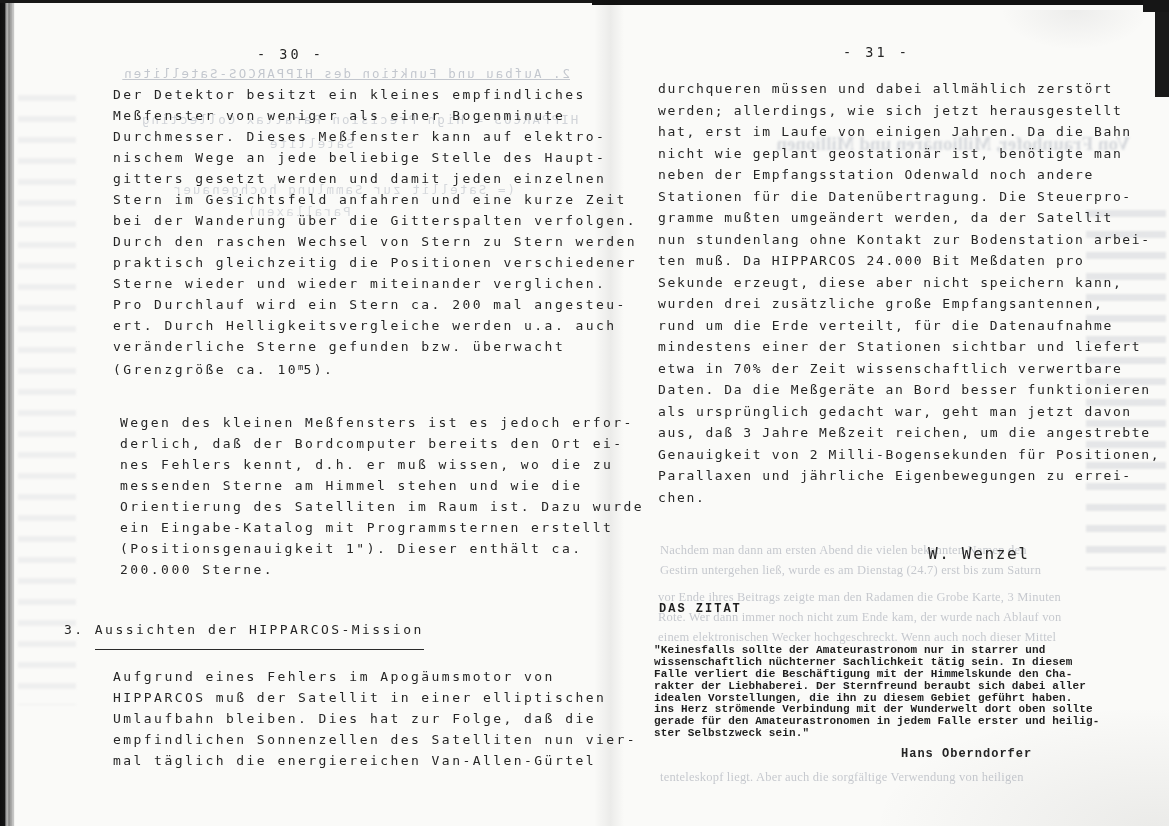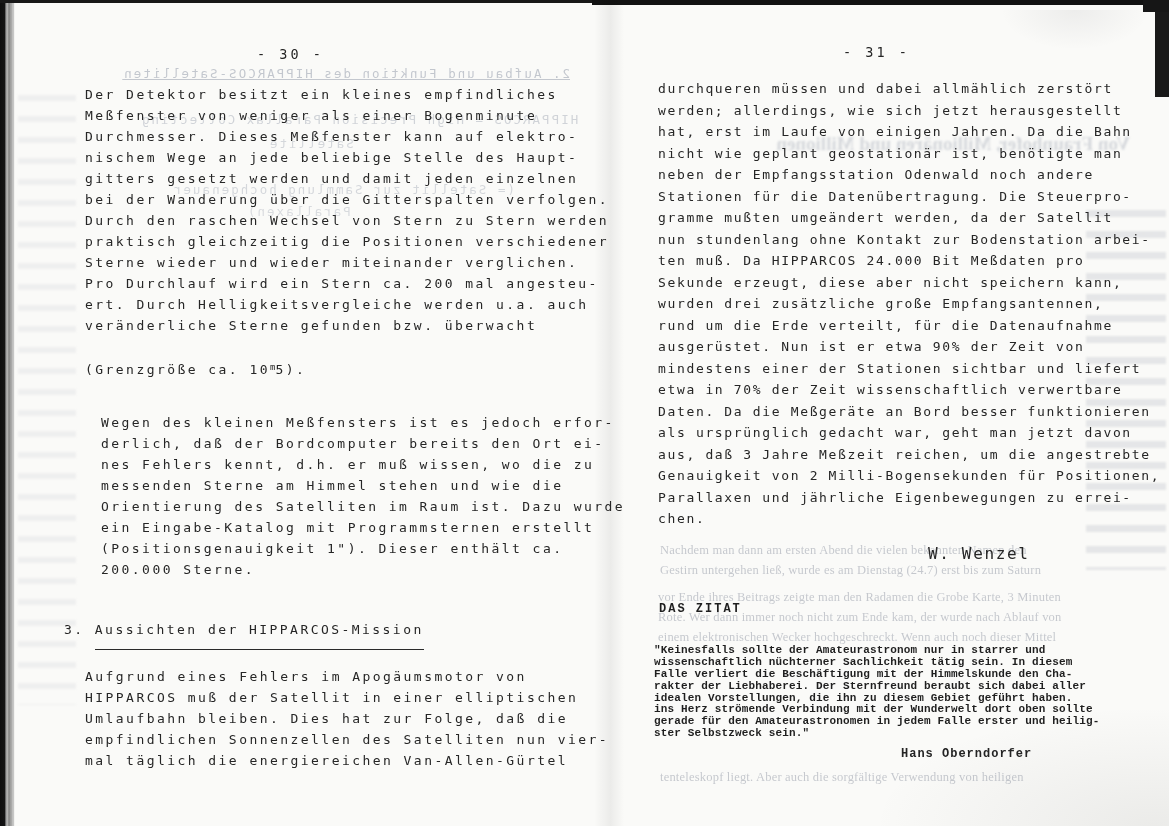--- a/index.html
+++ b/index.html
@@ -15,21 +15,21 @@
   .gutter-shadow{position:absolute;left:594px;top:0;width:30px;height:826px;
     background:linear-gradient(90deg,rgba(0,0,0,0) 0,rgba(0,0,0,.045) 40%,rgba(0,0,0,.06) 55%,rgba(0,0,0,0) 100%);}
   .smudge-br{position:absolute;right:0;bottom:0;width:320px;height:130px;
     background:radial-gradient(ellipse at 95% 100%,rgba(60,60,55,.08),rgba(0,0,0,0) 65%);}
   .smudge-tr{position:absolute;left:1000px;top:10px;width:150px;height:40px;
     background:radial-gradient(ellipse at 50% 0,rgba(60,60,70,.07),rgba(0,0,0,0) 70%);}
 
   
   .tw{white-space:pre;}
   .block{position:absolute;}
-  .lp .line{font-size:13px;letter-spacing:2.45px;line-height:21px;height:21px;}
+  .lp .line{font-size:13px;letter-spacing:2.45px;line-height:21px;height:21px;margin-left:28px;}
   .rp .line{font-size:13px;letter-spacing:1.65px;line-height:21.5px;height:21.5px;}
   .pagenum{position:absolute;font-size:13.5px;letter-spacing:3px;white-space:pre;}
   .pn-left{left:257px;top:46px;}
   .pn-right{left:843px;top:44px;}
   .heading3{position:absolute;left:64px;top:622px;font-size:13px;letter-spacing:2.45px;white-space:pre;}
   .heading3 .u{border-bottom:1.5px solid #2a2a2a;padding-bottom:12px;}
   sup.mag{font-size:9px;vertical-align:4px;letter-spacing:0;}
   .signature{position:absolute;left:928px;top:544px;font-size:16px;letter-spacing:1.65px;white-space:pre;}
 
   
@@ -86,32 +86,33 @@
     <div class="ghost mirror g-l1">Satellite</div>
     <div class="ghost mirror g-l2">(= Satellit zur Sammlung hochgenauer</div>
     <div class="ghost mirror g-l3">Parallaxen)</div>
 
     <div class="block" style="left:85px;top:84px;">
         <div class="tw line">Der Detektor besitzt ein kleines empfindliches</div>
         <div class="tw line">Meßfenster von weniger als einer Bogenminute</div>
         <div class="tw line">Durchmesser. Dieses Meßfenster kann auf elektro-</div>
         <div class="tw line">nischem Wege an jede beliebige Stelle des Haupt-</div>
         <div class="tw line">gitters gesetzt werden und damit jeden einzelnen</div>
+        <div class="tw line">Stern im Gesichtsfeld anfahren und eine kurze Zeit</div>
         <div class="tw line">bei der Wanderung über die Gitterspalten verfolgen.</div>
         <div class="tw line">Durch den raschen Wechsel von Stern zu Stern werden</div>
         <div class="tw line">praktisch gleichzeitig die Positionen verschiedener</div>
         <div class="tw line">Sterne wieder und wieder miteinander verglichen.</div>
         <div class="tw line">Pro Durchlauf wird ein Stern ca. 200 mal angesteu-</div>
         <div class="tw line">ert. Durch Helligkeitsvergleiche werden u.a. auch</div>
         <div class="tw line">veränderliche Sterne gefunden bzw. überwacht</div>
       </div>
 
     <div class="tw line block" style="left:85px;top:357px;font-size:13px;letter-spacing:2.45px;line-height:21px;"><span>(Grenzgröße ca. 10</span><sup class="mag">m</sup><span>5).</span></div>
 
-    <div class="block" style="left:101px;top:412px;">
+    <div class="block" style="left:92px;top:412px;">
         <div class="tw line">Wegen des kleinen Meßfensters ist es jedoch erfor-</div>
         <div class="tw line">derlich, daß der Bordcomputer bereits den Ort ei-</div>
         <div class="tw line">nes Fehlers kennt, d.h. er muß wissen, wo die zu</div>
         <div class="tw line">messenden Sterne am Himmel stehen und wie die</div>
         <div class="tw line">Orientierung des Satelliten im Raum ist. Dazu wurde</div>
         <div class="tw line">ein Eingabe-Katalog mit Programmsternen erstellt</div>
         <div class="tw line">(Positionsgenauigkeit 1"). Dieser enthält ca.</div>
         <div class="tw line">200.000 Sterne.</div>
       </div>
 
@@ -143,21 +144,20 @@
         <div class="tw line">hat, erst im Laufe von einigen Jahren. Da die Bahn</div>
         <div class="tw line">nicht wie geplant geostationär ist, benötigte man</div>
         <div class="tw line">neben der Empfangsstation Odenwald noch andere</div>
         <div class="tw line">Stationen für die Datenübertragung. Die Steuerpro-</div>
         <div class="tw line">gramme mußten umgeändert werden, da der Satellit</div>
         <div class="tw line">nun stundenlang ohne Kontakt zur Bodenstation arbei-</div>
         <div class="tw line">ten muß. Da HIPPARCOS 24.000 Bit Meßdaten pro</div>
         <div class="tw line">Sekunde erzeugt, diese aber nicht speichern kann,</div>
         <div class="tw line">wurden drei zusätzliche große Empfangsantennen,</div>
         <div class="tw line">rund um die Erde verteilt, für die Datenaufnahme</div>
-        <div class="tw line">ausgerüstet. Nun ist er etwa 90% der Zeit von</div>
         <div class="tw line">mindestens einer der Stationen sichtbar und liefert</div>
         <div class="tw line">etwa in 70% der Zeit wissenschaftlich verwertbare</div>
         <div class="tw line">Daten. Da die Meßgeräte an Bord besser funktionieren</div>
         <div class="tw line">als ursprünglich gedacht war, geht man jetzt davon</div>
         <div class="tw line">aus, daß 3 Jahre Meßzeit reichen, um die angestrebte</div>
         <div class="tw line">Genauigkeit von 2 Milli-Bogensekunden für Positionen,</div>
         <div class="tw line">Parallaxen und jährliche Eigenbewegungen zu errei-</div>
         <div class="tw line">chen.</div>
       </div>
 

